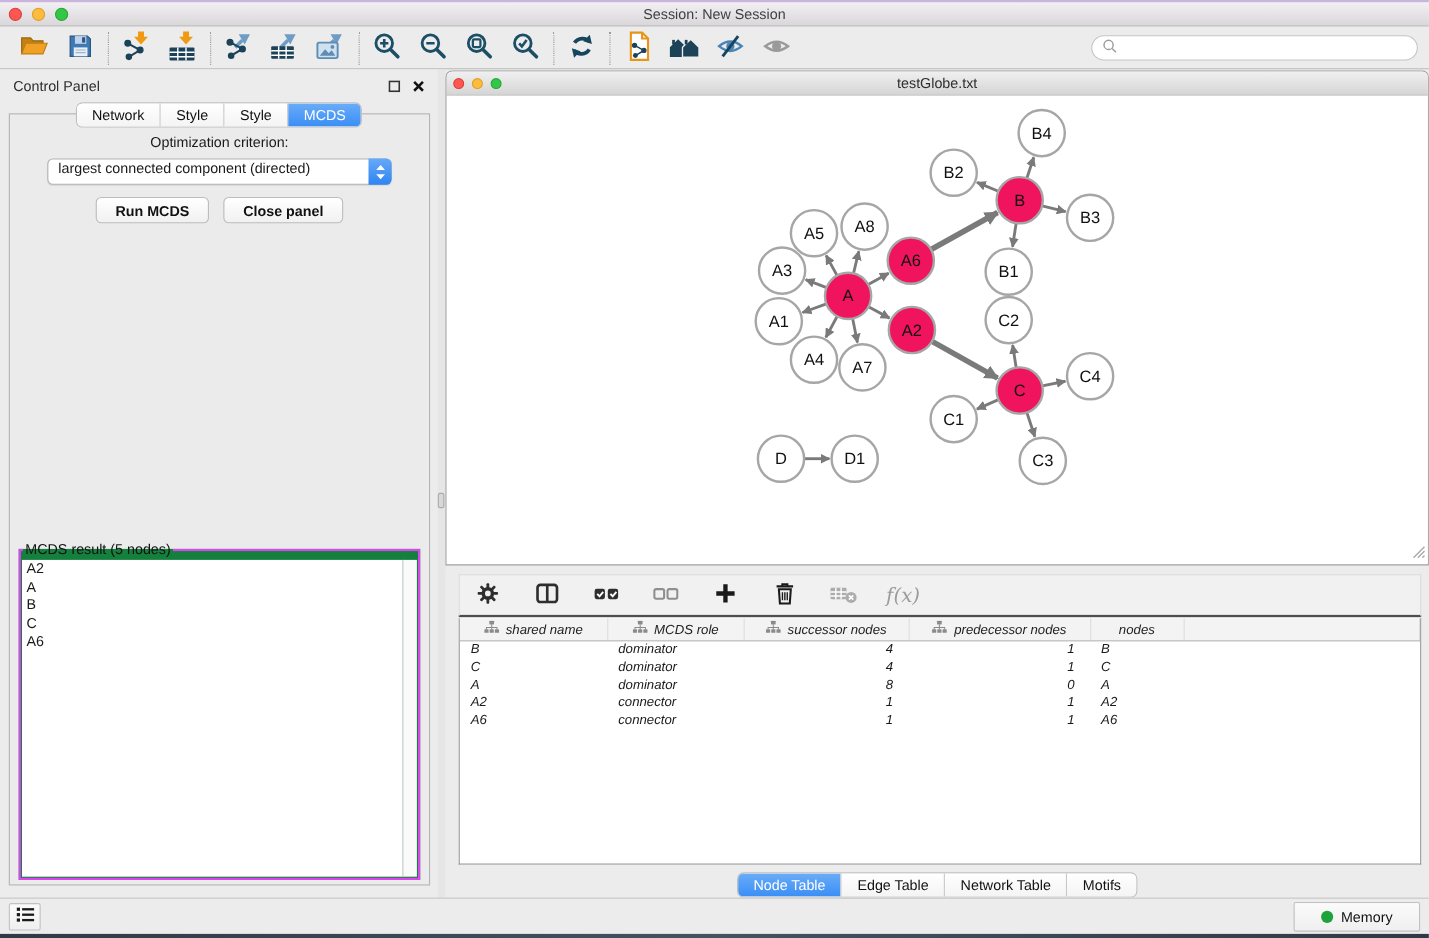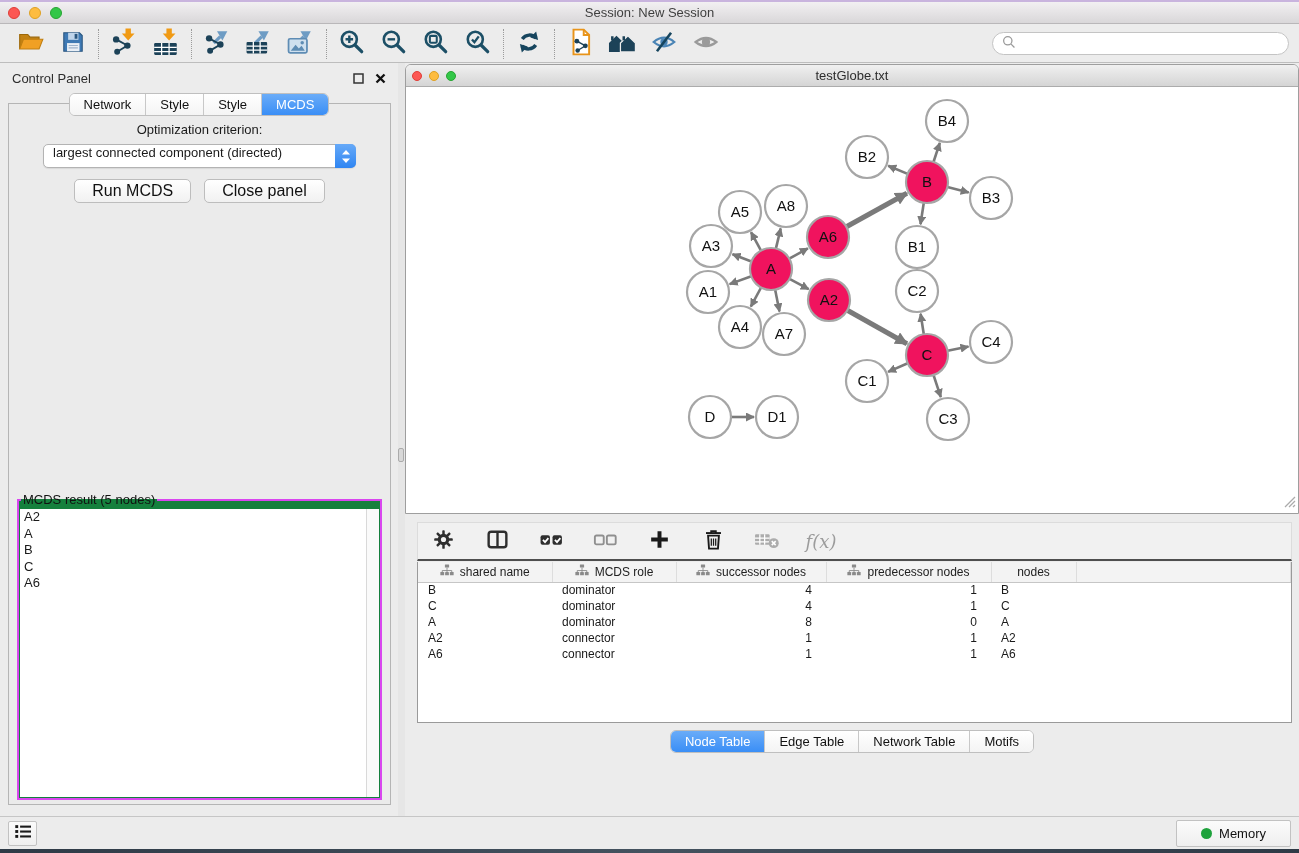--- a/index.html
+++ b/index.html
@@ -39,22 +39,22 @@
   .seg .segitem:first-child { border-left:none; }
   .seg .segitem.active { background:linear-gradient(#6AACF8,#3A8EF6); color:#fff; }
   .cp-content { position:absolute; left:8px; right:7px; top:29px; bottom:11px; border:1px solid #B5B5B5; background:#EBEBEB; margin-top:11px; }
   .opt-label { text-align:center; margin-top:18px; font-size:13px; }
   .dropdown { margin:7px auto 0; width:313px; height:24px; background:#fff; border:1px solid #B3B3B3; border-radius:5px;
     display:flex; align-items:flex-start; cursor:pointer; box-shadow:0 1px 1px rgba(0,0,0,.08); }
   .dd-value { padding-left:9px; font-size:13px; flex:1; white-space:nowrap; overflow:hidden; }
   .dd-stepper { width:21px; height:24px; margin:-1px -1px -1px 0; background:linear-gradient(#66A9F8,#2F85F2); border-radius:0 5px 5px 0;
     display:flex; align-items:center; justify-content:center; }
   .btnrow { display:flex; justify-content:center; gap:13px; margin-top:11px; }
-  .pushbtn { height:24px; padding:0 17px; font-size:16px; font-family:inherit; background:linear-gradient(#FFFFFF,#F1F1F1);
-    border:1px solid #BDBDBD; border-radius:5px; cursor:pointer; color:#111; }
+  .pushbtn { height:24px; padding:0 17px; font-size:13px; font-family:inherit; background:linear-gradient(#FFFFFF,#F1F1F1);
+    border:1px solid #BDBDBD; border-radius:5px; cursor:pointer; color:#111;font-weight:bold; }
   fieldset.resultbox { position:absolute; left:8px; right:8px; top:388px; bottom:4px; border:2px solid #d946ef; background:#15803d; }
   fieldset.resultbox legend { font-size:13px; color:#111; margin-left:2px; padding:0 2px; background:transparent; }
   .result-list { position:absolute; left:1px; right:14px; top:2px; bottom:1px; background:#fff; overflow:hidden; }
   .result-list div { font-size:13px; line-height:16.5px; padding-left:4px; }
   .result-scroll { position:absolute; top:2px; bottom:1px; right:1px; width:13px; background:#FAFAFA; border-left:1px solid #D9D9D9; }
 
   
   #vdiv { position:absolute; left:398px; width:7px; top:63px; bottom:37px; background:#E6E6E6; }
   .divhandle { position:absolute; background:#D8D8D8; border:1px solid #ABABAB; border-radius:2px; }
 
@@ -69,21 +69,21 @@
   .nw-canvas { position:relative; width:892px; height:426px; background:#fff; }
   .resize-grip { position:absolute; right:2px; bottom:2px; }
 
   
   #table-panel { position:absolute; left:405px; top:518px; width:894px; bottom:37px; background:#ECECEC; }
   .tp-header { height:28px; display:flex; align-items:center; padding:0 13px; }
   .tp-toolbar { margin:4px 7px 0 12px; height:39px; background:#F1F1F1; border:1px solid #DCDCDC; border-bottom:2px solid #4E4E4E;
     display:flex; align-items:center; gap:16px; padding:0 6px; }
   .tp-tbtn { width:38px; height:32px; display:flex; align-items:center; justify-content:center; cursor:pointer; }
   .fx-glyph { font-family:"DejaVu Serif","Liberation Serif",serif; font-style:italic; font-size:18px; color:#9C9C9C; }
-  .tp-tablewrap { margin:1px 7px 0 12px; height:161px; background:#fff; border:1px solid #9A9A9A; border-top:none; overflow:hidden; }
+  .tp-tablewrap { margin:1px 7px 0 12px; height:224px; background:#fff; border:1px solid #9A9A9A; border-top:none; overflow:hidden;font-style:italic; }
   table.nodetable { border-collapse:collapse; width:100%; table-layout:fixed; }
   table.nodetable th { height:20px; background:#F3F3F3; border-bottom:1px solid #C6C6C6; border-right:1px solid #DDDDDD;
     font-weight:normal; font-size:12px; color:#222; text-align:center; }
   table.nodetable th .thin { display:inline-flex; align-items:center; gap:6px; justify-content:center; }
   table.nodetable td { height:16px; font-size:12px; padding:0 4px 0 10px; white-space:nowrap; }
   table.nodetable td.num { text-align:right; padding-right:14px; }
   .tp-tabs-row { display:flex; justify-content:center; margin-top:7px; }
 
   
   #statusbar { position:absolute; left:0; right:0; bottom:4px; height:33px; background:#ECECEC; border-top:1px solid #C6C6C6;

